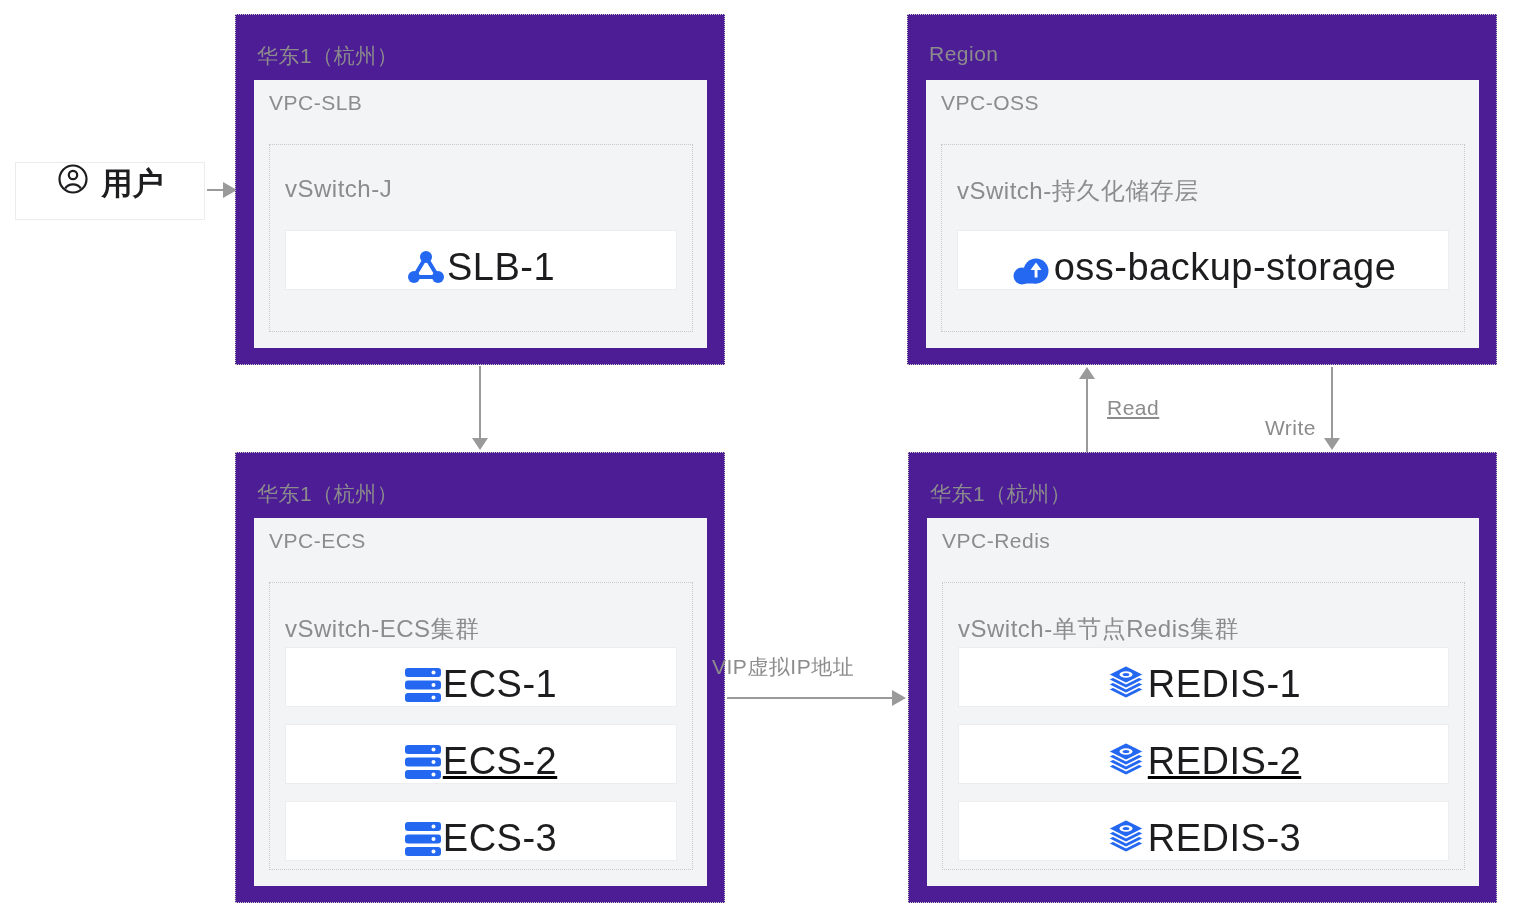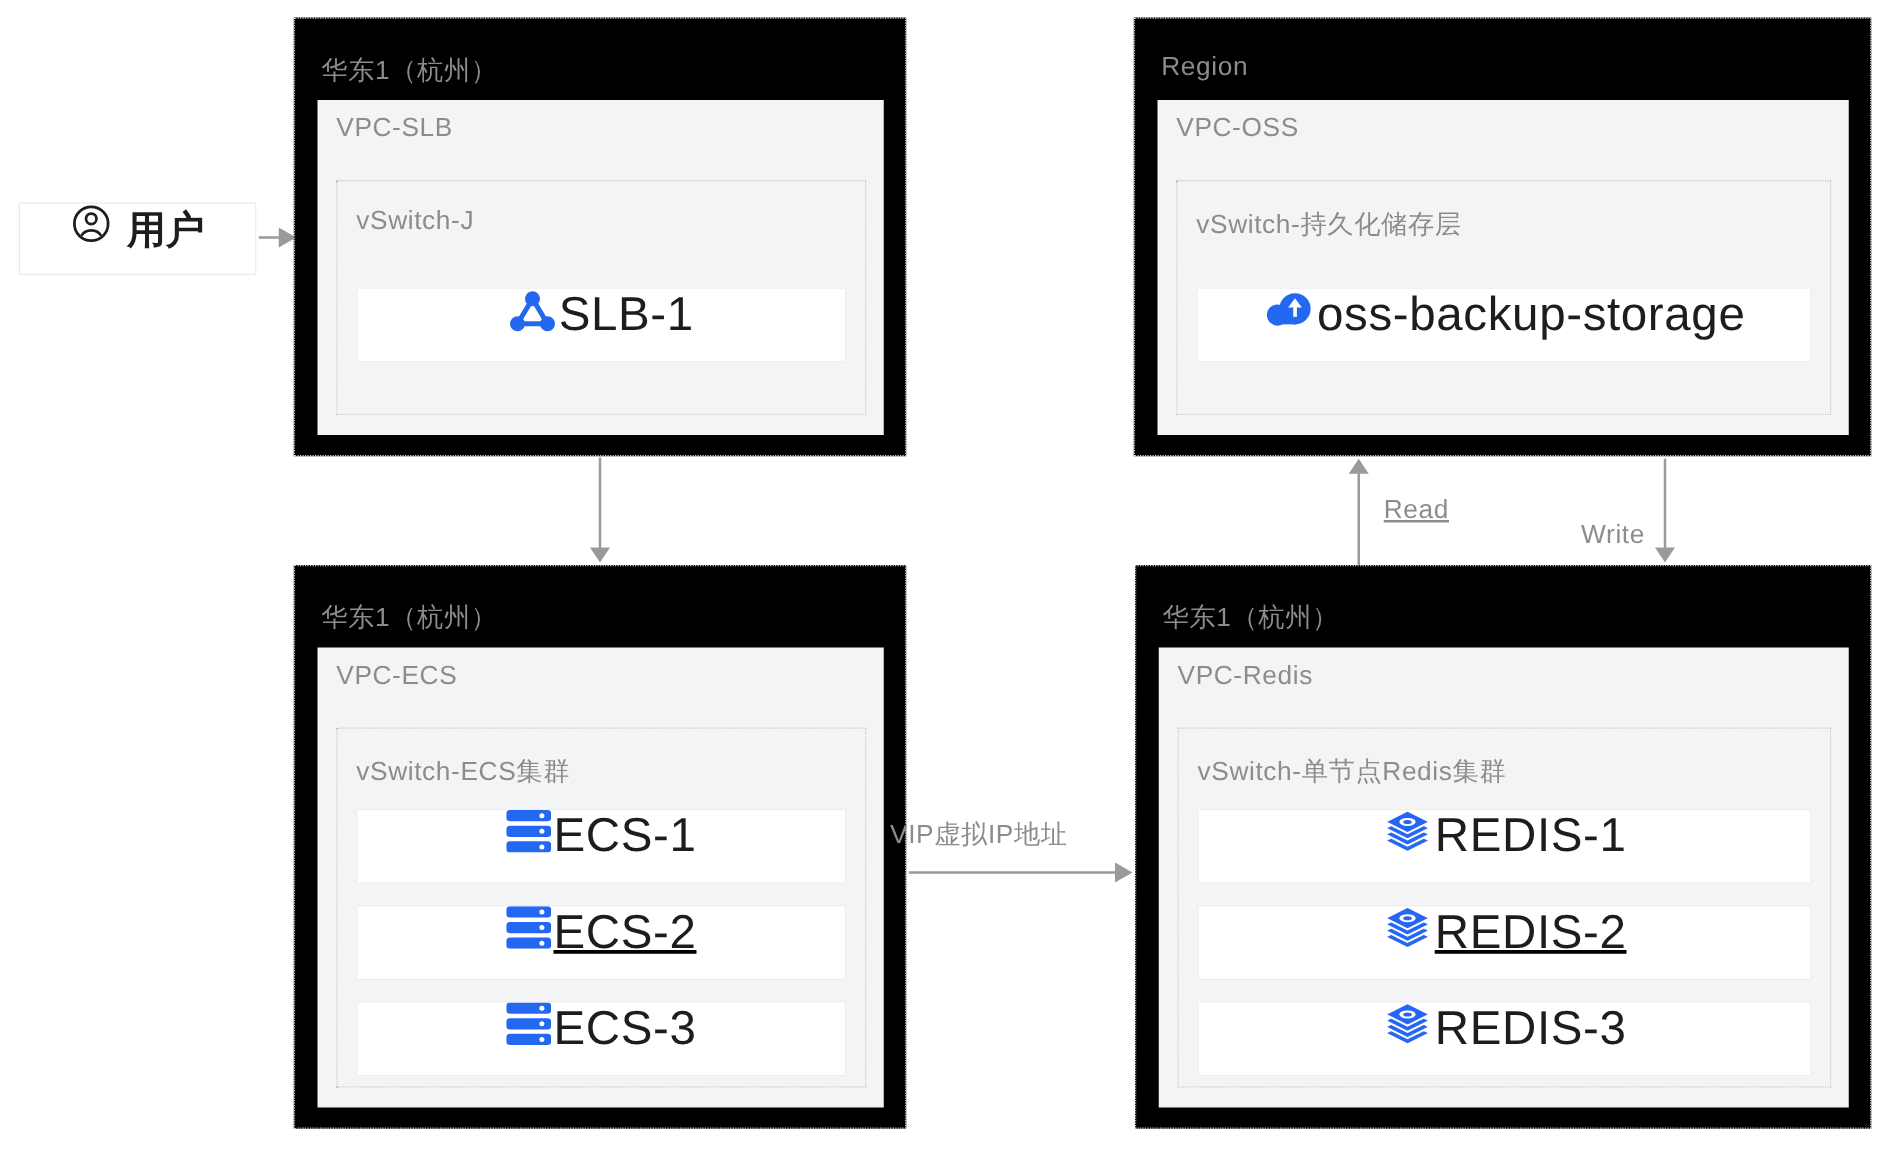--- a/index.html
+++ b/index.html
@@ -3,48 +3,48 @@
 <meta charset="utf-8">
 <style>
   * { margin:0; padding:0; box-sizing:border-box; }
   html,body { background:#ffffff; }
   body { font-family:"Liberation Sans","DejaVu Sans",sans-serif; }
   #stage {
     position:relative; width:1520px; height:922px; background:#ffffff; overflow:hidden;
   }
   
   .region {
-    position:absolute; background:#000000;
+    position:absolute; background:#4c1d95;
     border:1px dotted #c9c9c9;
   }
   .region-title {
     position:absolute; left:21px; top:27px;
     font-size:21px; color:#8c8c8c; letter-spacing:0.5px; white-space:nowrap;
   }
   .vpc {
     position:absolute; left:18px; right:17px; top:65px; bottom:16px;
     background:#f3f4f6;
   }
   .vpc-title {
     position:absolute; left:15px; top:11px;
     font-size:21px; color:#8c8c8c; letter-spacing:0.5px; white-space:nowrap;
   }
   .vswitch {
     position:absolute; left:15px; right:14px; top:64px; bottom:16px;
     border:1px dotted #c9c9c9;
   }
   .vswitch-title {
-    position:absolute; left:15px; top:20px;
-    font-size:21px; color:#8c8c8c; letter-spacing:0.5px; white-space:nowrap;
+    position:absolute; left:15px; top:30px;
+    font-size:24px; color:#8c8c8c; letter-spacing:0.5px; white-space:nowrap;
   }
   
   .node-card {
     position:absolute; left:15px; right:15px; height:60px;
     background:#ffffff; border:1px solid #ededee;
-    display:flex; align-items:flex-start; justify-content:center; gap:2px;
+    display:flex; align-items:flex-end; justify-content:center; gap:2px;
   }
   .node-label {
     font-size:38px; color:#1d1d1f; font-weight:500; letter-spacing:0.5px; white-space:nowrap;
   }
   .node-icon { flex:0 0 auto; display:block; }
   
   .card-solo { top:85px; }
   
   .card-r1 { top:64px; }
   .card-r2 { top:141px;text-decoration:underline; }

